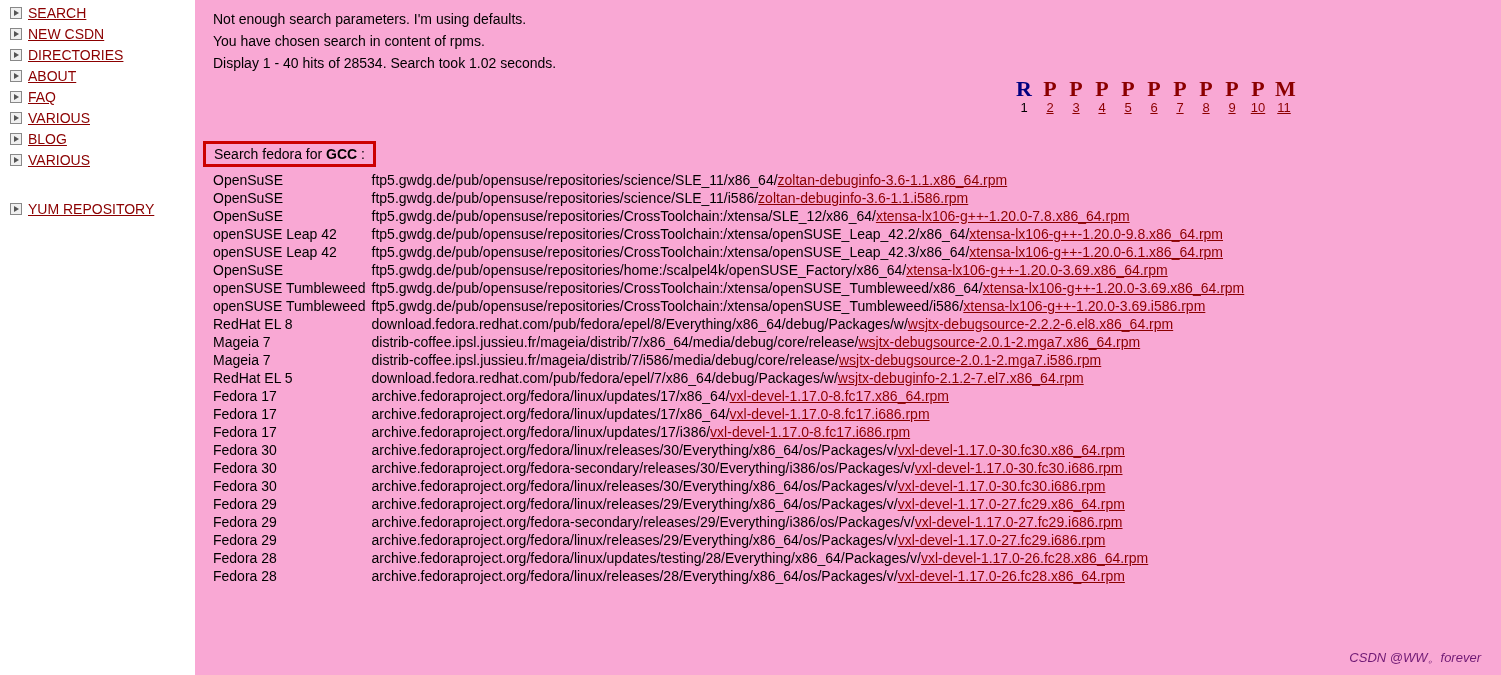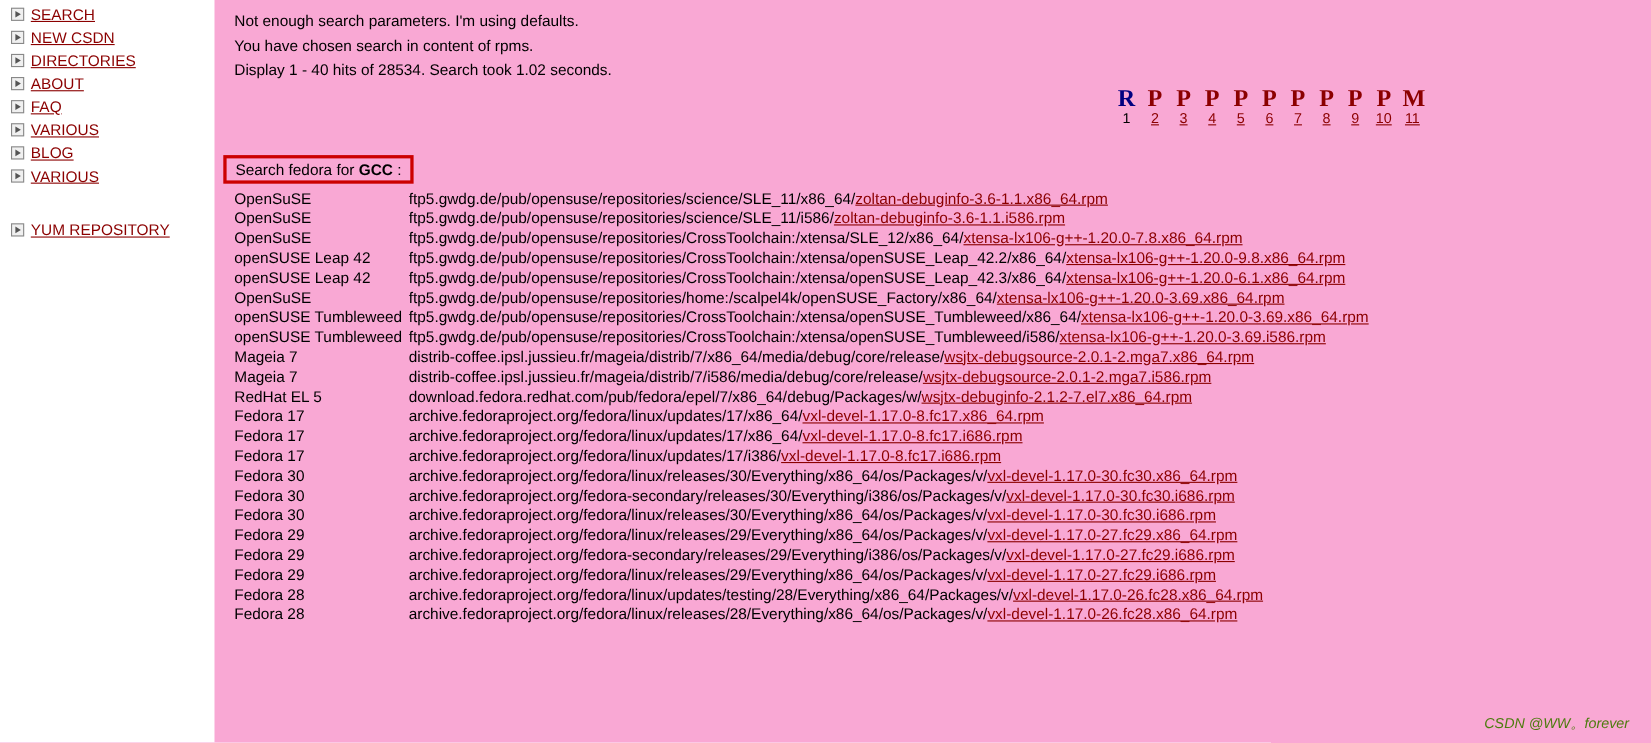--- a/index.html
+++ b/index.html
@@ -101,21 +101,21 @@
     }
     .distro-col { padding-right: 10px; }
     .rpm-link {
       color: #8b0000;
       text-decoration: underline;
     }
     .watermark {
       position: fixed;
       right: 20px;
       bottom: 8px;
-      color: #4d7c0f;
+      color: #701a75;
       font-size: 13px;
       font-style: italic;
       pointer-events: none;
     }
     .top-wrapper { position: relative; }
   </style>
 </head>
 <body>
 
 <div class="sidebar">
@@ -246,20 +246,24 @@
         </tr>
         <tr>
           <td class="distro-col">openSUSE Tumbleweed</td>
           <td>ftp5.gwdg.de/pub/opensuse/repositories/CrossToolchain:/xtensa/openSUSE_Tumbleweed/x86_64/<a href="#" class="rpm-link">xtensa-lx106-g++-1.20.0-3.69.x86_64.rpm</a></td>
         </tr>
         <tr>
           <td class="distro-col">openSUSE Tumbleweed</td>
           <td>ftp5.gwdg.de/pub/opensuse/repositories/CrossToolchain:/xtensa/openSUSE_Tumbleweed/i586/<a href="#" class="rpm-link">xtensa-lx106-g++-1.20.0-3.69.i586.rpm</a></td>
         </tr>
         <tr>
+          <td class="distro-col">RedHat EL 8</td>
+          <td>download.fedora.redhat.com/pub/fedora/epel/8/Everything/x86_64/debug/Packages/w/<a href="#" class="rpm-link">wsjtx-debugsource-2.2.2-6.el8.x86_64.rpm</a></td>
+        </tr>
+        <tr>
           <td class="distro-col">Mageia 7</td>
           <td>distrib-coffee.ipsl.jussieu.fr/mageia/distrib/7/x86_64/media/debug/core/release/<a href="#" class="rpm-link">wsjtx-debugsource-2.0.1-2.mga7.x86_64.rpm</a></td>
         </tr>
         <tr>
           <td class="distro-col">Mageia 7</td>
           <td>distrib-coffee.ipsl.jussieu.fr/mageia/distrib/7/i586/media/debug/core/release/<a href="#" class="rpm-link">wsjtx-debugsource-2.0.1-2.mga7.i586.rpm</a></td>
         </tr>
         <tr>
           <td class="distro-col">RedHat EL 5</td>
           <td>download.fedora.redhat.com/pub/fedora/epel/7/x86_64/debug/Packages/w/<a href="#" class="rpm-link">wsjtx-debuginfo-2.1.2-7.el7.x86_64.rpm</a></td>

